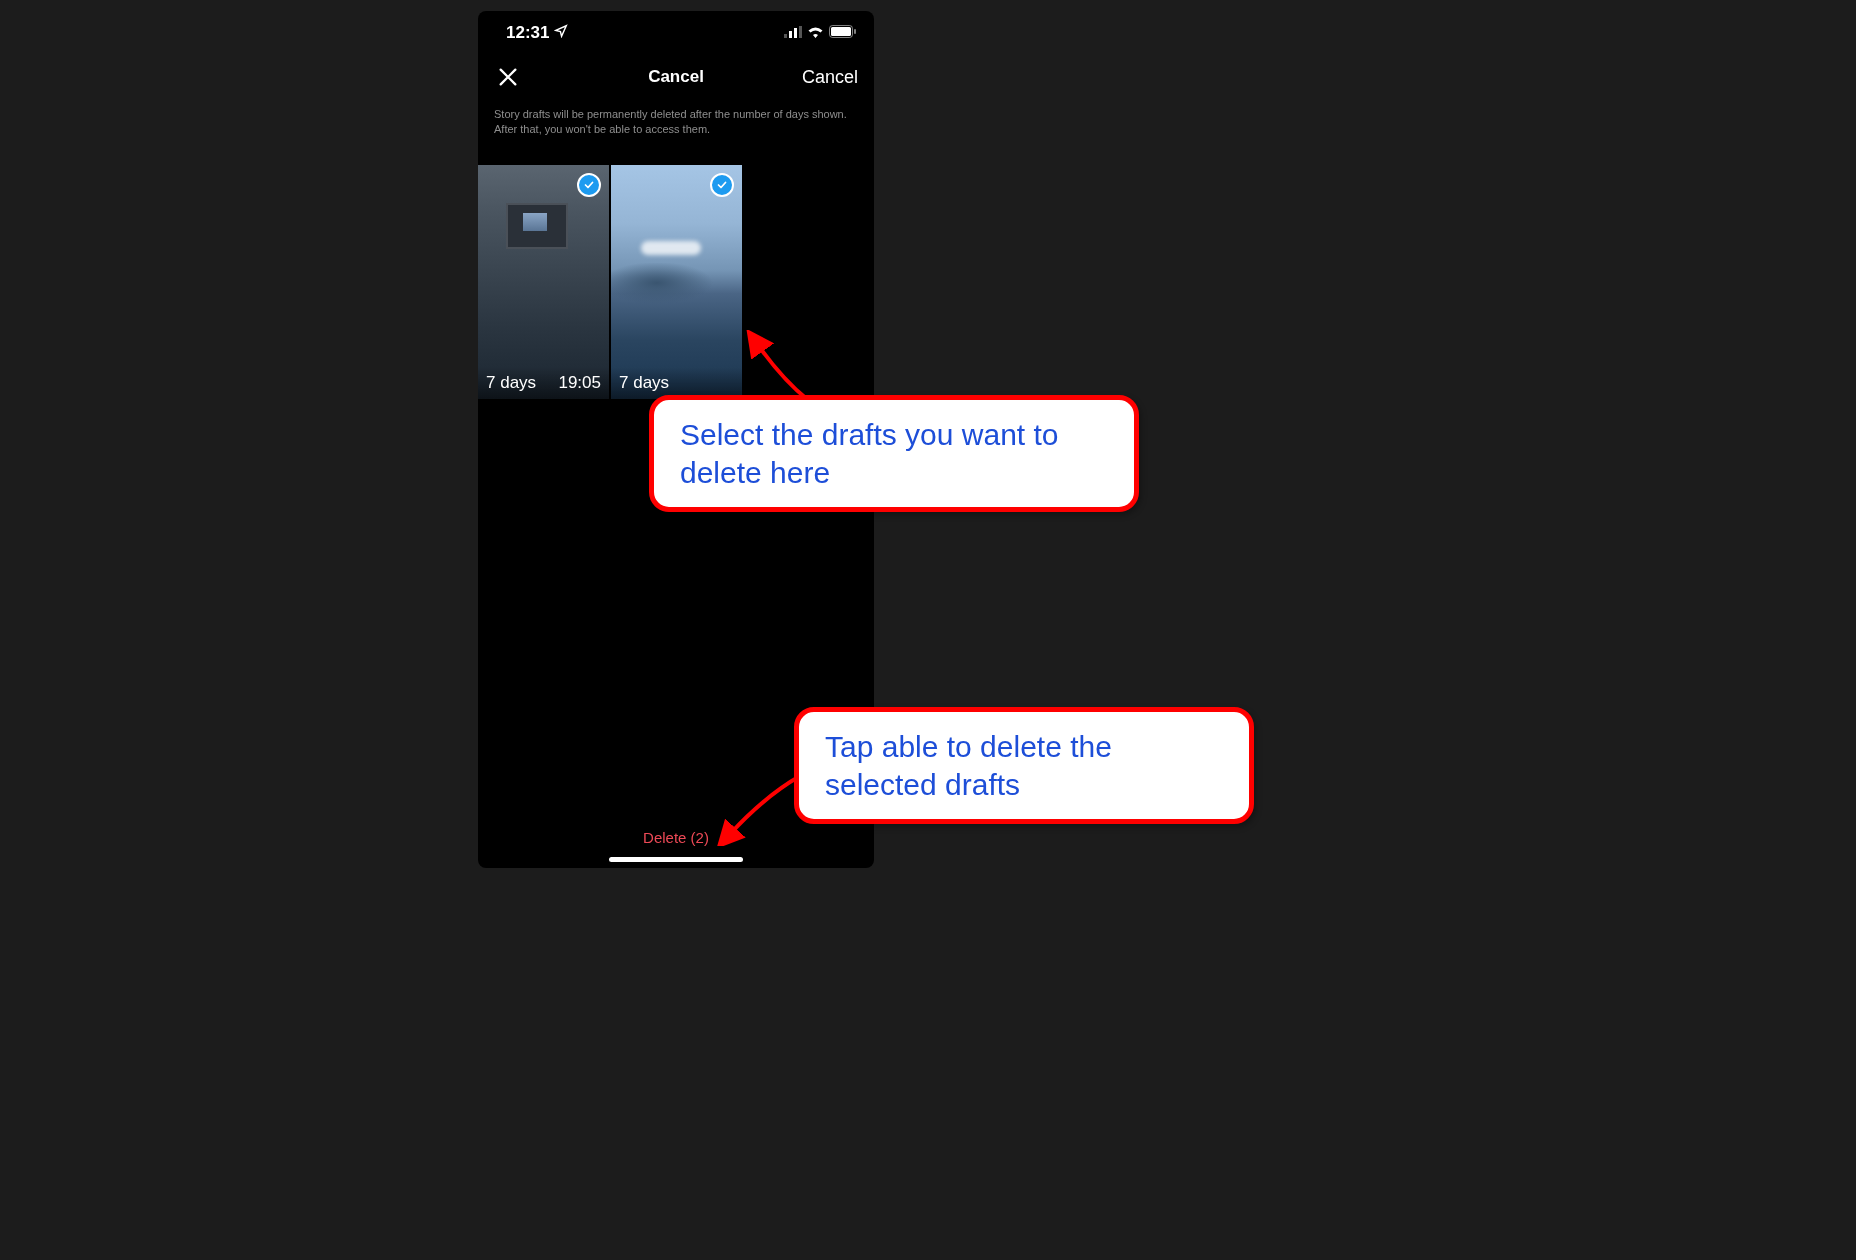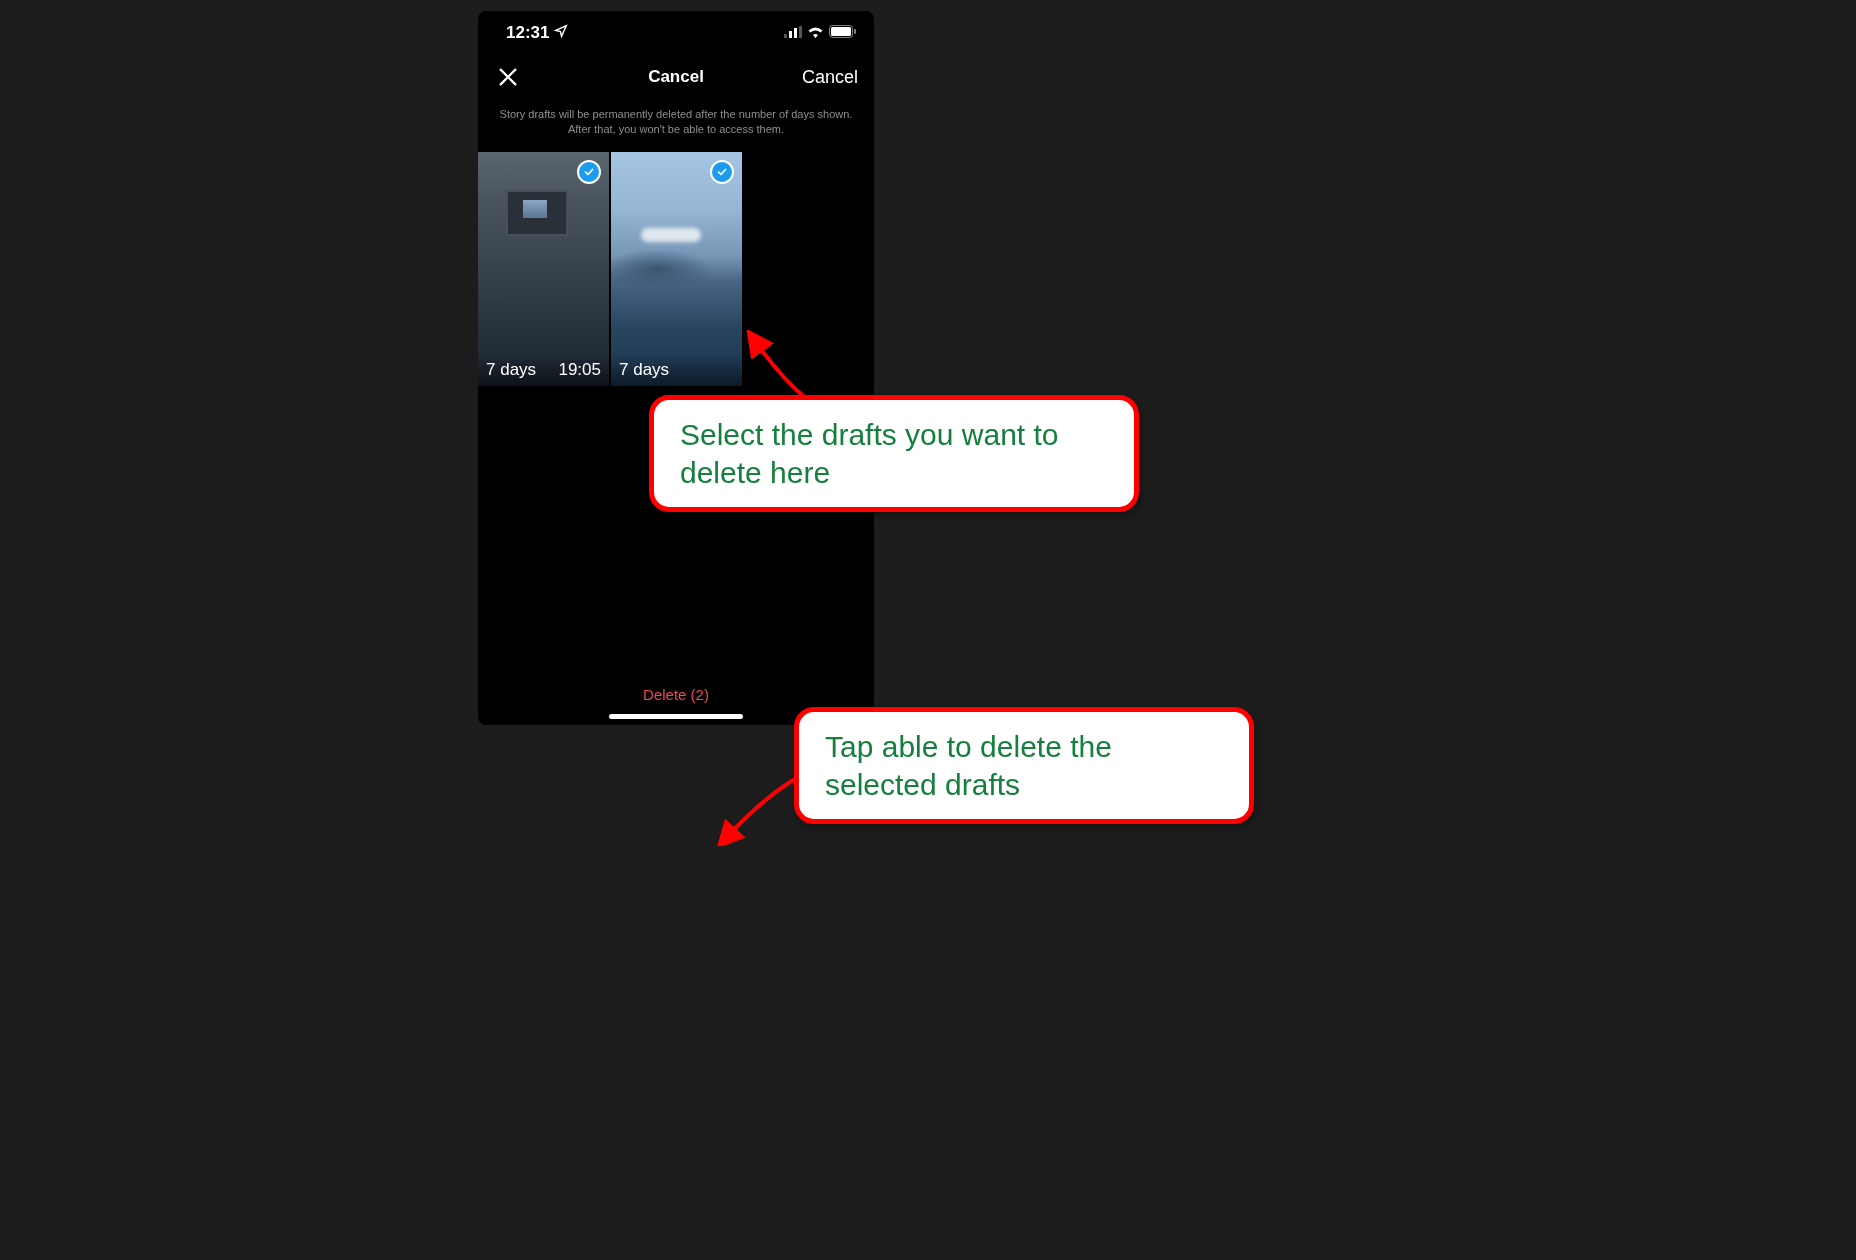--- a/index.html
+++ b/index.html
@@ -9,25 +9,24 @@
     width: 1856px;
     height: 1260px;
     position: relative;
     overflow: hidden;
   }
   .phone {
     position: absolute;
     left: 478px;
     top: 11px;
     width: 396px;
-    height: 714px;
+    height: 857px;
     background: #000;
     border-radius: 8px;
     overflow: hidden;
-    text-align: center;
   }
   .status-bar {
     height: 44px;
     display: flex;
     align-items: center;
     justify-content: space-between;
     padding: 0 18px 0 28px;
     color: #fff;
   }
   .status-left {
@@ -67,21 +66,21 @@
   }
   .cancel-btn {
     font-size: 18px;
     font-weight: 400;
     cursor: pointer;
   }
   .info-text {
     color: #8e8e8e;
     font-size: 11px;
     line-height: 1.4;
-    padding: 8px 16px 14px 16px;
+    padding: 8px 16px 27px 16px;
   }
   .drafts-grid {
     display: flex;
     gap: 2px;
     padding: 0;
   }
   .draft-item {
     position: relative;
     width: 131px;
     height: 234px;
@@ -183,21 +182,21 @@
     height: 5px;
     background: #fff;
     border-radius: 3px;
   }
   .annotation {
     position: absolute;
     background: #fff;
     border: 5px solid #ff0000;
     border-radius: 20px;
     padding: 16px 26px;
-    color: #15803d;
+    color: #1d4ed8;
     font-size: 30px;
     line-height: 1.25;
     font-weight: 400;
     box-shadow: 2px 3px 6px rgba(0,0,0,0.3);
     font-family: "Comic Sans MS", "Trebuchet MS", sans-serif;
   }
   .annotation-1 { left: 649px; top: 395px; width: 490px; }
   .annotation-2 { left: 794px; top: 707px; width: 460px; }
   .arrow { position: absolute; }
   .arrow svg { display: block; }

